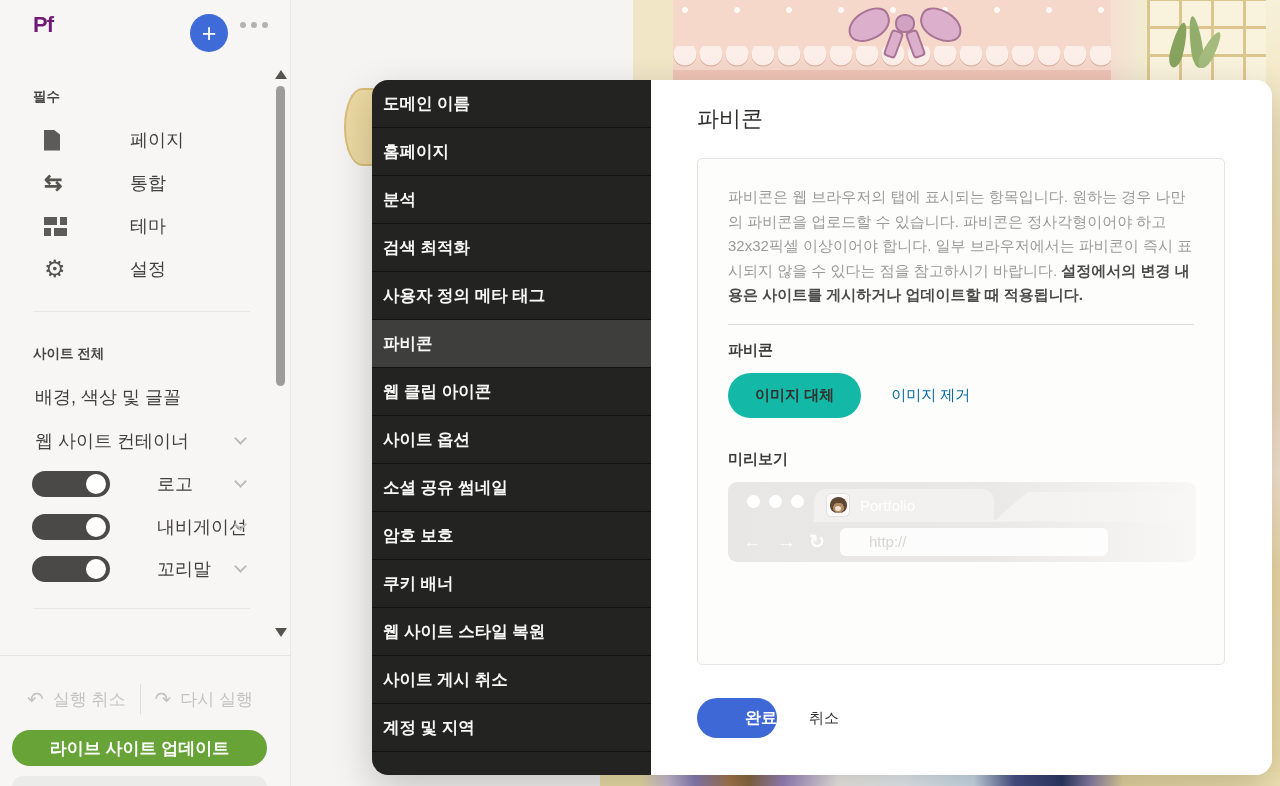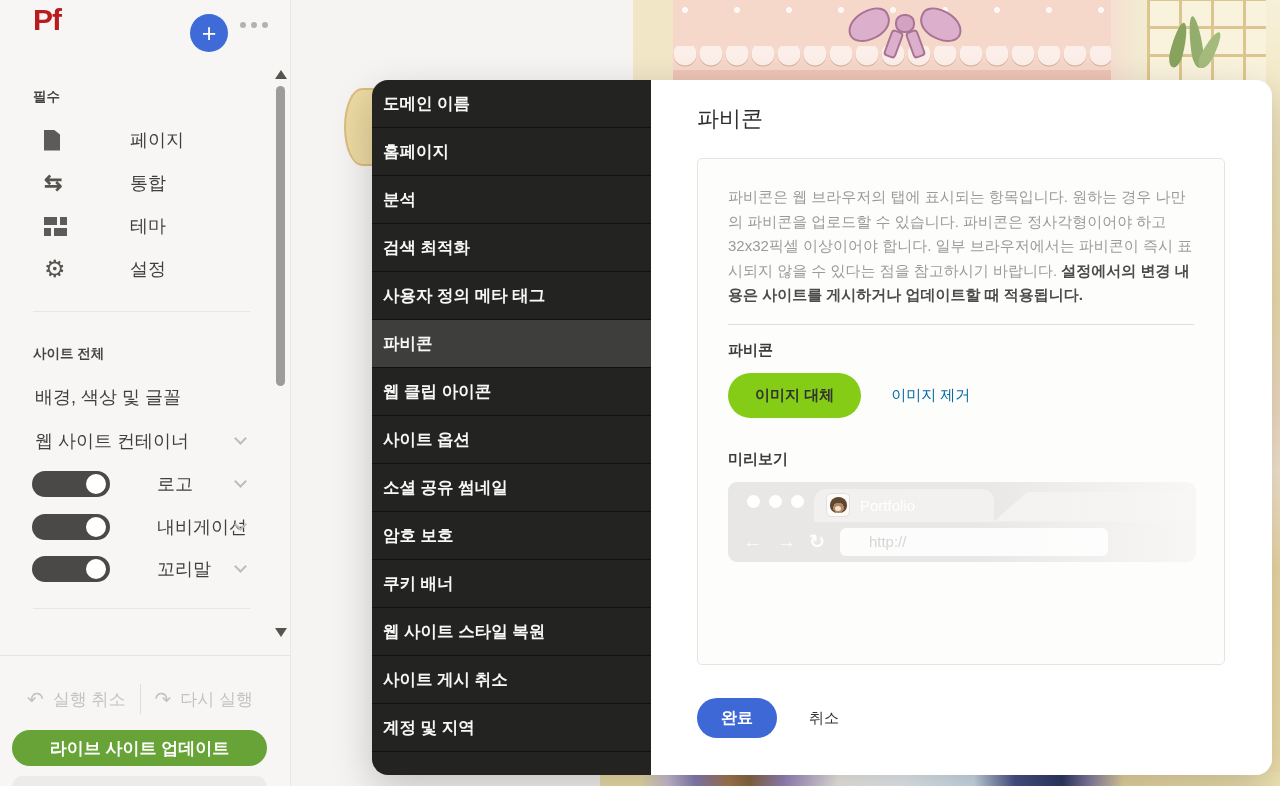--- a/index.html
+++ b/index.html
@@ -35,21 +35,21 @@
   .leaf3 { left:54px; top:30px; width:12px; height:40px; transform:rotate(28deg); background:#a4bb7d; }
   .art-right { position:absolute; right:0; top:0; width:14px; height:786px;
             background:linear-gradient(180deg,#f7f0da 0,#f1e5bd 18%,#eedfae 38%,#f2ddc4 52%,#f6e7d2 60%,#eedaa8 72%,#efe0ad 100%); }
   .art-bottom { position:absolute; left:600px; bottom:0; width:680px; height:14px;
             background:linear-gradient(90deg,#ece0a8 0,#ece0a8 6%,#cdc2d8 10%,#8a80b8 14%,#a97a50 19%,#8a6b44 22%,#9c86c0 27%,#f2efe9 35%,#eaf1f5 45%,#cfe0ec 55%,#4a548a 61%,#2e3a66 68%,#8a80a8 72%,#ead9a2 77%,#f0e4b4 100%); }
   .hair-blob { position:absolute; left:344px; top:88px; width:30px; height:78px; background:#ecd9a2;
             border:2px solid #d9bd7d; border-right:none; border-radius:60% 0 0 60% / 50% 0 0 50%; }
 
   
   .sidebar { position:absolute; left:0; top:0; width:291px; height:786px; background:#f7f6f5; border-right:1px solid #e9e8e6; z-index:30; }
-  .logo { position:absolute; left:33px; top:3px; font-size:30px; font-weight:bold; color:#b91c1c; letter-spacing:-1px; }
+  .logo { position:absolute; left:33px; top:12px; font-size:22px; font-weight:bold; color:#701a75; letter-spacing:-1px; }
   .add-btn { position:absolute; left:190px; top:14px; width:38px; height:38px; border-radius:50%; background:#3e6bd7; border:none; color:#fff; font-size:25px; line-height:36px; text-align:center; cursor:pointer; }
   .more-dots { position:absolute; left:240px; top:22px; display:flex; gap:5px; cursor:pointer; }
   .more-dots i { width:6px; height:6px; border-radius:50%; background:#b3b2b0; }
   .sb-section { position:absolute; left:33px; font-size:13.5px; font-weight:bold; color:#454443; }
   .sb-row { position:absolute; left:0; width:260px; height:30px; display:flex; align-items:center; cursor:pointer; }
   .sb-row .ic { position:absolute; left:44px; width:26px; display:flex; justify-content:flex-start; align-items:center; color:#55544f; }
   .sb-row .lbl { position:absolute; left:130px; font-size:18px; color:#413f3e; white-space:nowrap; }
   .sb-row .lbl2 { position:absolute; left:35px; font-size:18px; color:#413f3e; white-space:nowrap; }
   .sb-row .lbl3 { position:absolute; left:157px; font-size:18px; color:#413f3e; white-space:nowrap; }
   .chev { position:absolute; left:236px; width:9px; height:9px; border-right:2px solid #bdbcba; border-bottom:2px solid #bdbcba; transform:rotate(45deg); top:8px; }
@@ -82,39 +82,39 @@
   .menu-item { height:48px; display:flex; align-items:center; padding-left:11px; color:#f7f7f6; font-size:16.5px; font-weight:600; border-bottom:1px solid #121211; cursor:pointer; white-space:nowrap; }
   .menu-item.sel { background:#3e3e3d; }
   .panel { width:621px; background:#ffffff; border-radius:0 16px 16px 0; position:relative; }
   .panel-title { position:absolute; left:46px; top:24px; font-size:22px; font-weight:500; color:#2e2e2d; }
   .info-box { position:absolute; left:46px; top:78px; width:528px; height:507px; background:#fdfdfc; border:1px solid #e5e4e2; border-radius:5px; padding:26px 30px; }
   .desc { font-size:15px; line-height:24.5px; color:#9b9a99; }
   .desc strong { color:#4b4b4a; }
   .box-divider { margin:16px 0; border:none; border-top:1px solid #e0dfdd; }
   .field-label { font-size:15px; font-weight:bold; color:#3b3b3a; }
   .btn-row { margin-top:13px; display:flex; align-items:center; }
-  .pill-btn { border:none; border-radius:24px; background:#84cc16; padding:13px 27px; font-size:15px; font-weight:bold; color:#333231; font-family:"Liberation Sans",sans-serif; cursor:pointer; }
+  .pill-btn { border:none; border-radius:24px; background:#14b8a6; padding:13px 27px; font-size:15px; font-weight:bold; color:#333231; font-family:"Liberation Sans",sans-serif; cursor:pointer; }
   .text-btn { border:none; background:transparent; margin-left:30px; font-size:15px; color:#0369a1; font-family:"Liberation Sans",sans-serif; cursor:pointer; }
   .preview-label { margin-top:32px; }
   .browser-mock { position:relative; margin-top:13px; width:468px; height:80px; border-radius:9px; overflow:hidden;
         background:linear-gradient(90deg,#e9e7e5 0%,#eae8e6 55%,#f2f1ef 82%,#f8f7f6 100%); }
   .mock-dots { position:absolute; left:19px; top:13px; display:flex; gap:9px; }
   .mock-dots i { width:13px; height:13px; border-radius:50%; background:#ffffff; }
   .mock-tab { position:absolute; left:86px; top:7px; width:180px; height:33px; background:rgba(255,255,255,.38); border-radius:12px 12px 0 0; display:flex; align-items:center; padding-left:12px; }
   .ghost-tab { position:absolute; left:266px; top:10px; width:200px; height:30px; background:linear-gradient(90deg,rgba(255,255,255,.45),rgba(255,255,255,.05)); clip-path:polygon(0 100%,34px 0,100% 0,100% 100%); }
   .favicon-box { width:24px; height:24px; border-radius:5px; background:#fcfbfa; border:1px solid #e2e0de; display:flex; align-items:center; justify-content:center; }
   .favicon-img { width:17px; height:16px; border-radius:50% 50% 45% 45%; background:radial-gradient(circle at 50% 68%, #b08862 0 38%, #5f4732 39%); position:relative; }
   .favicon-img::after { content:""; position:absolute; left:5px; top:9px; width:6px; height:5px; border-radius:50%; background:#f0e3d4; }
   .tab-title { margin-left:10px; font-size:15px; color:rgba(255,255,255,.95); }
   .mock-toolbar { position:absolute; left:0; top:40px; width:100%; height:40px; display:flex; align-items:center; }
   .nav-arrow { color:rgba(255,255,255,.9); font-size:19px; font-weight:bold; margin-left:15px; }
   .refresh-ic { color:rgba(255,255,255,.9); font-size:19px; font-weight:bold; margin-left:13px; }
   .url-bar { margin-left:15px; width:268px; height:28px; background:rgba(255,255,255,.85); border-radius:6px; display:flex; align-items:center; padding-left:29px; font-size:15px; color:#d9d6d3; }
   .panel-footer { position:absolute; left:46px; top:618px; display:flex; align-items:center; }
-  .done-btn { width:80px; height:40px; border:none; border-radius:20px; background:#3e68d6; color:#fff; font-size:16px; font-weight:bold; font-family:"Liberation Sans",sans-serif; cursor:pointer; }
+  .done-btn { width:80px; height:40px; border:none; border-radius:20px; background:#3e68d6; color:#fff; font-size:16px; font-weight:bold; font-family:"Liberation Sans",sans-serif; cursor:pointer;text-align:right; }
   .cancel-btn { border:none; background:transparent; margin-left:32px; font-size:15px; color:#333231; font-family:"Liberation Sans",sans-serif; cursor:pointer; }
 </style>
 </head>
 <body>
 
 <div class="stage">
 
   <div class="art-top">
     <div class="dress">
       <div class="dress-ruffle"></div>

